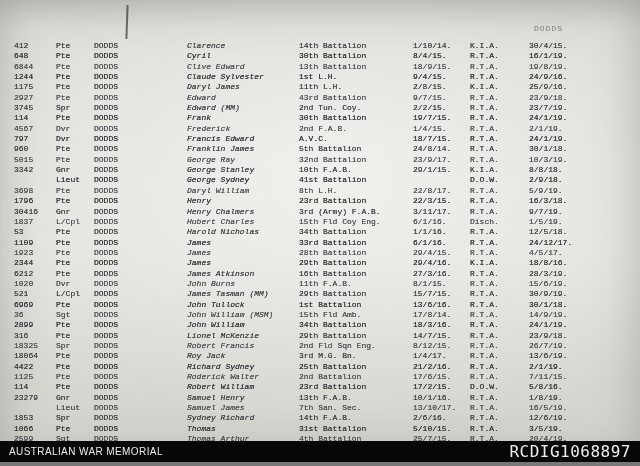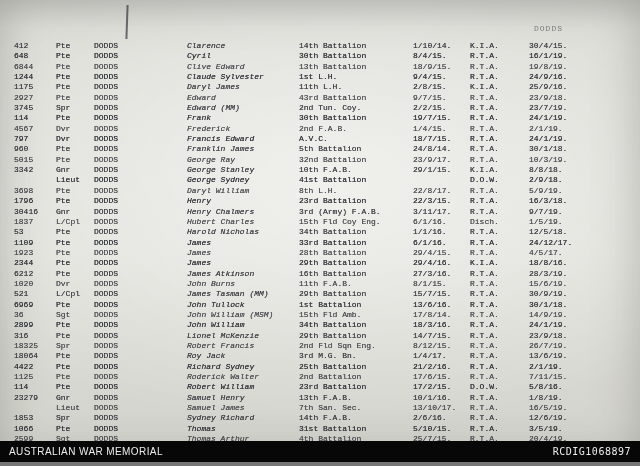--- a/index.html
+++ b/index.html
@@ -24,21 +24,21 @@
   .c2{width:93px;overflow:hidden;}
   .c3{width:112px;overflow:hidden;font-style:italic;}
   .c4{width:114px;overflow:hidden;}
   .c5{width:57px;overflow:hidden;}
   .c6{width:59px;overflow:hidden;}
   .c7{flex:1;overflow:hidden;}
   .footer{position:absolute;left:0;right:0;bottom:0;height:21px;background:#070707;
     color:#ededed;display:flex;align-items:center;justify-content:space-between;
     padding:0 9px;box-sizing:border-box;}
   .footer .fleft{font-family:"Liberation Sans",sans-serif;font-size:10px;letter-spacing:.4px;}
-  .footer .fright{font-family:"DejaVu Sans Mono",monospace;font-size:10px;letter-spacing:.5px;}
+  .footer .fright{font-family:"DejaVu Sans Mono",monospace;font-size:16px;letter-spacing:.5px;}
 </style>
 </head>
 <body>
 
 <div class="stage">
   <div class="paper"></div>
   <div class="pen-mark"></div>
   <div class="page-label">DODDS</div>
 
   <div class="roll">

